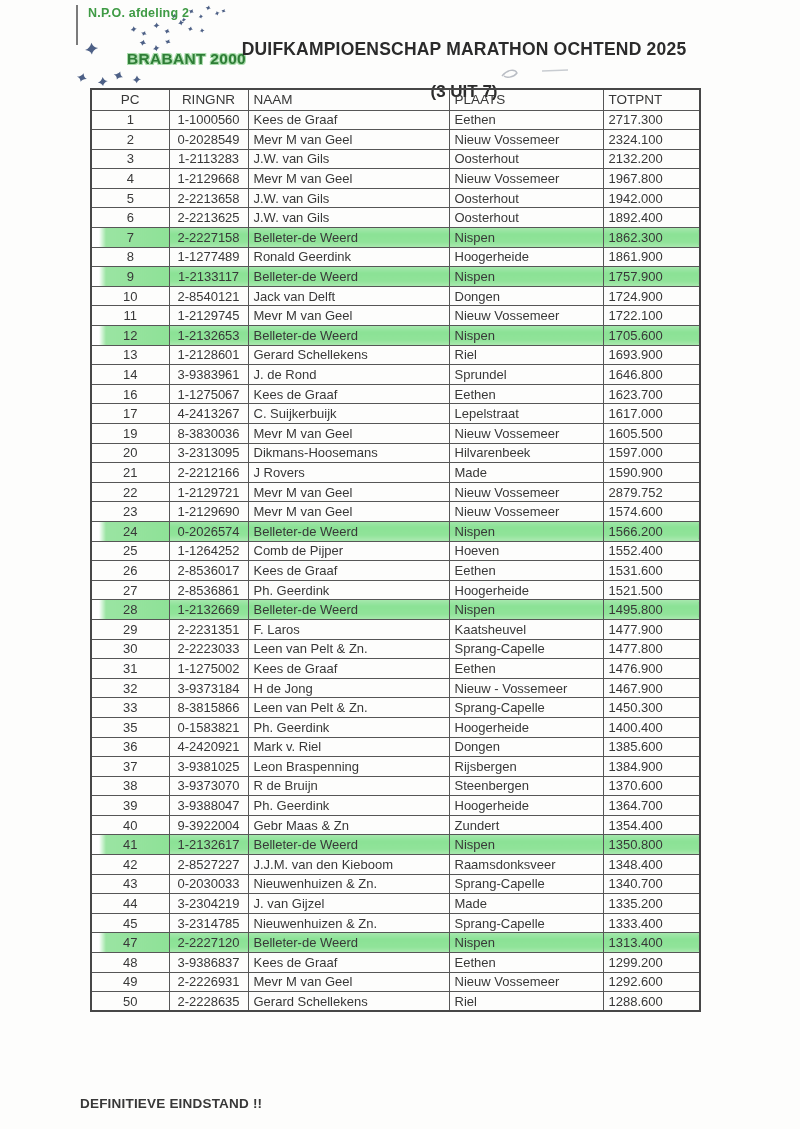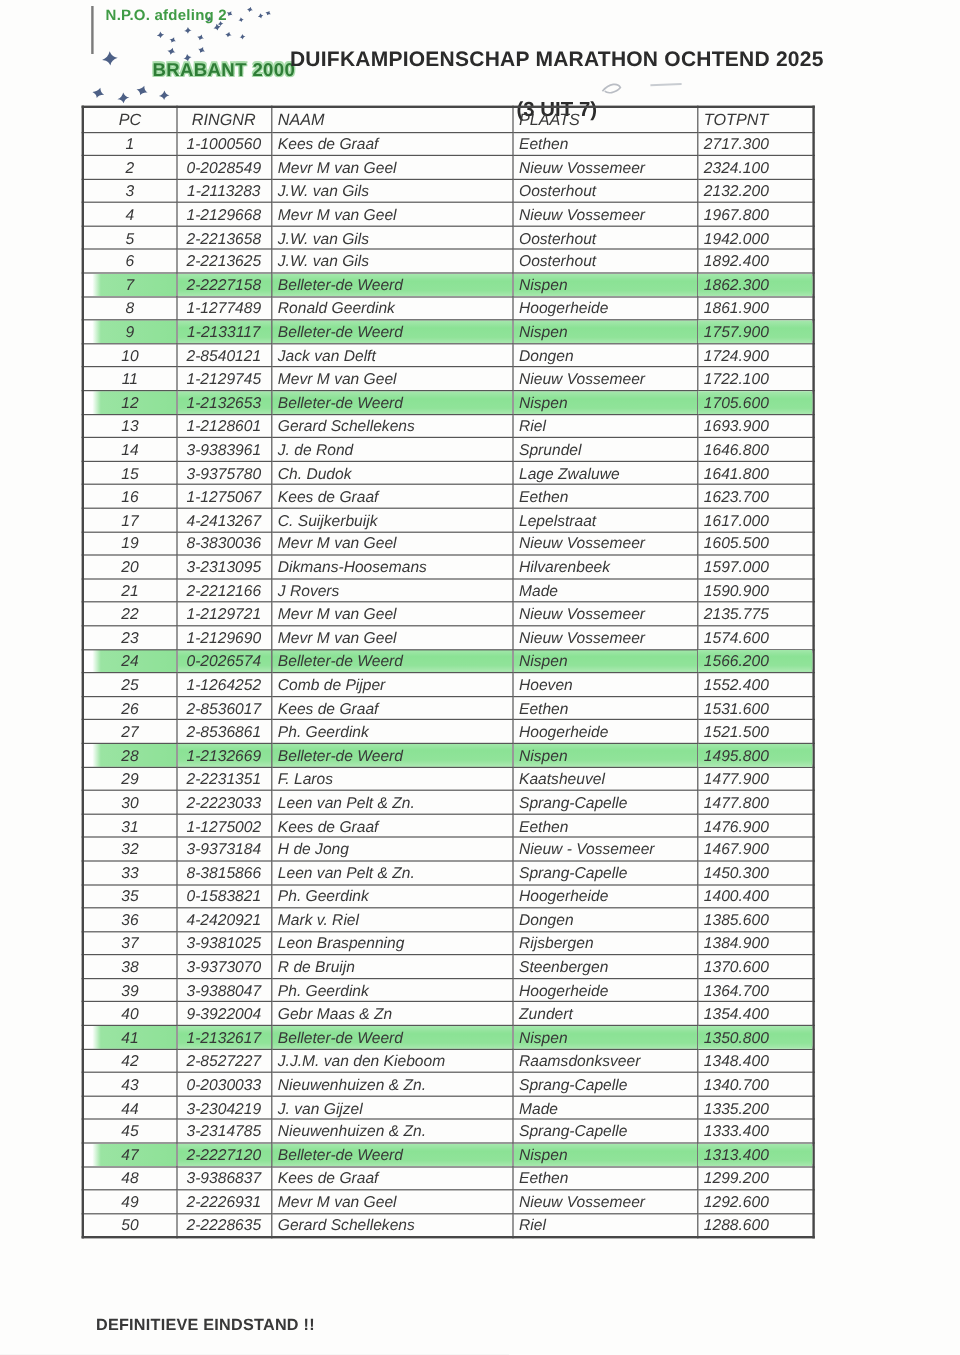--- a/index.html
+++ b/index.html
@@ -34,23 +34,23 @@
   }
   .flock{position:absolute;left:74px;top:2px;width:172px;height:90px;}
   .bird{fill:var(--bird-blue);}
   
   .title-wrap{position:absolute;left:236px;top:39px;width:456px;text-align:center;}
   .doc-title{font-size:17.5px;font-weight:700;color:var(--title-black);letter-spacing:.2px;white-space:nowrap;}
   .doc-subtitle{font-size:17px;font-weight:700;color:var(--title-black);margin-top:22px;}
   .squiggle{position:absolute;left:500px;top:66px;width:90px;height:16px;}
   
   table.results{
-    position:absolute;left:68px;top:88px;width:609px;
+    position:absolute;left:90px;top:88px;width:609px;
     border-collapse:collapse;table-layout:fixed;
-    font-size:13px;color:var(--text-dark);font-style:italic;
+    font-size:13px;color:var(--text-dark);
   }
   table.results{border:2px solid #474747;}
   .results th,.results td{
     border:1px solid var(--table-border);
     height:19.6px;padding:0 5px;overflow:hidden;white-space:nowrap;
     font-weight:400;vertical-align:middle;
   }
   .results thead th{height:21px;font-size:13.5px;}
   .results th:nth-child(1),.results td:nth-child(1),
   .results th:nth-child(2),.results td:nth-child(2){text-align:center;padding:0 2px;}
@@ -242,27 +242,20 @@
           <td>1693.900</td>
         </tr>
         <tr>
           <td>14</td>
           <td>3-9383961</td>
           <td>J. de Rond</td>
           <td>Sprundel</td>
           <td>1646.800</td>
         </tr>
         <tr>
-          <td>15</td>
-          <td>3-9375780</td>
-          <td>Ch. Dudok</td>
-          <td>Lage Zwaluwe</td>
-          <td>1641.800</td>
-        </tr>
-        <tr>
           <td>16</td>
           <td>1-1275067</td>
           <td>Kees de Graaf</td>
           <td>Eethen</td>
           <td>1623.700</td>
         </tr>
         <tr>
           <td>17</td>
           <td>4-2413267</td>
           <td>C. Suijkerbuijk</td>
@@ -288,21 +281,21 @@
           <td>2-2212166</td>
           <td>J Rovers</td>
           <td>Made</td>
           <td>1590.900</td>
         </tr>
         <tr>
           <td>22</td>
           <td>1-2129721</td>
           <td>Mevr M van Geel</td>
           <td>Nieuw Vossemeer</td>
-          <td>2135.775</td>
+          <td>2879.752</td>
         </tr>
         <tr>
           <td>23</td>
           <td>1-2129690</td>
           <td>Mevr M van Geel</td>
           <td>Nieuw Vossemeer</td>
           <td>1574.600</td>
         </tr>
         <tr class="hl tick">
           <td>24</td>

